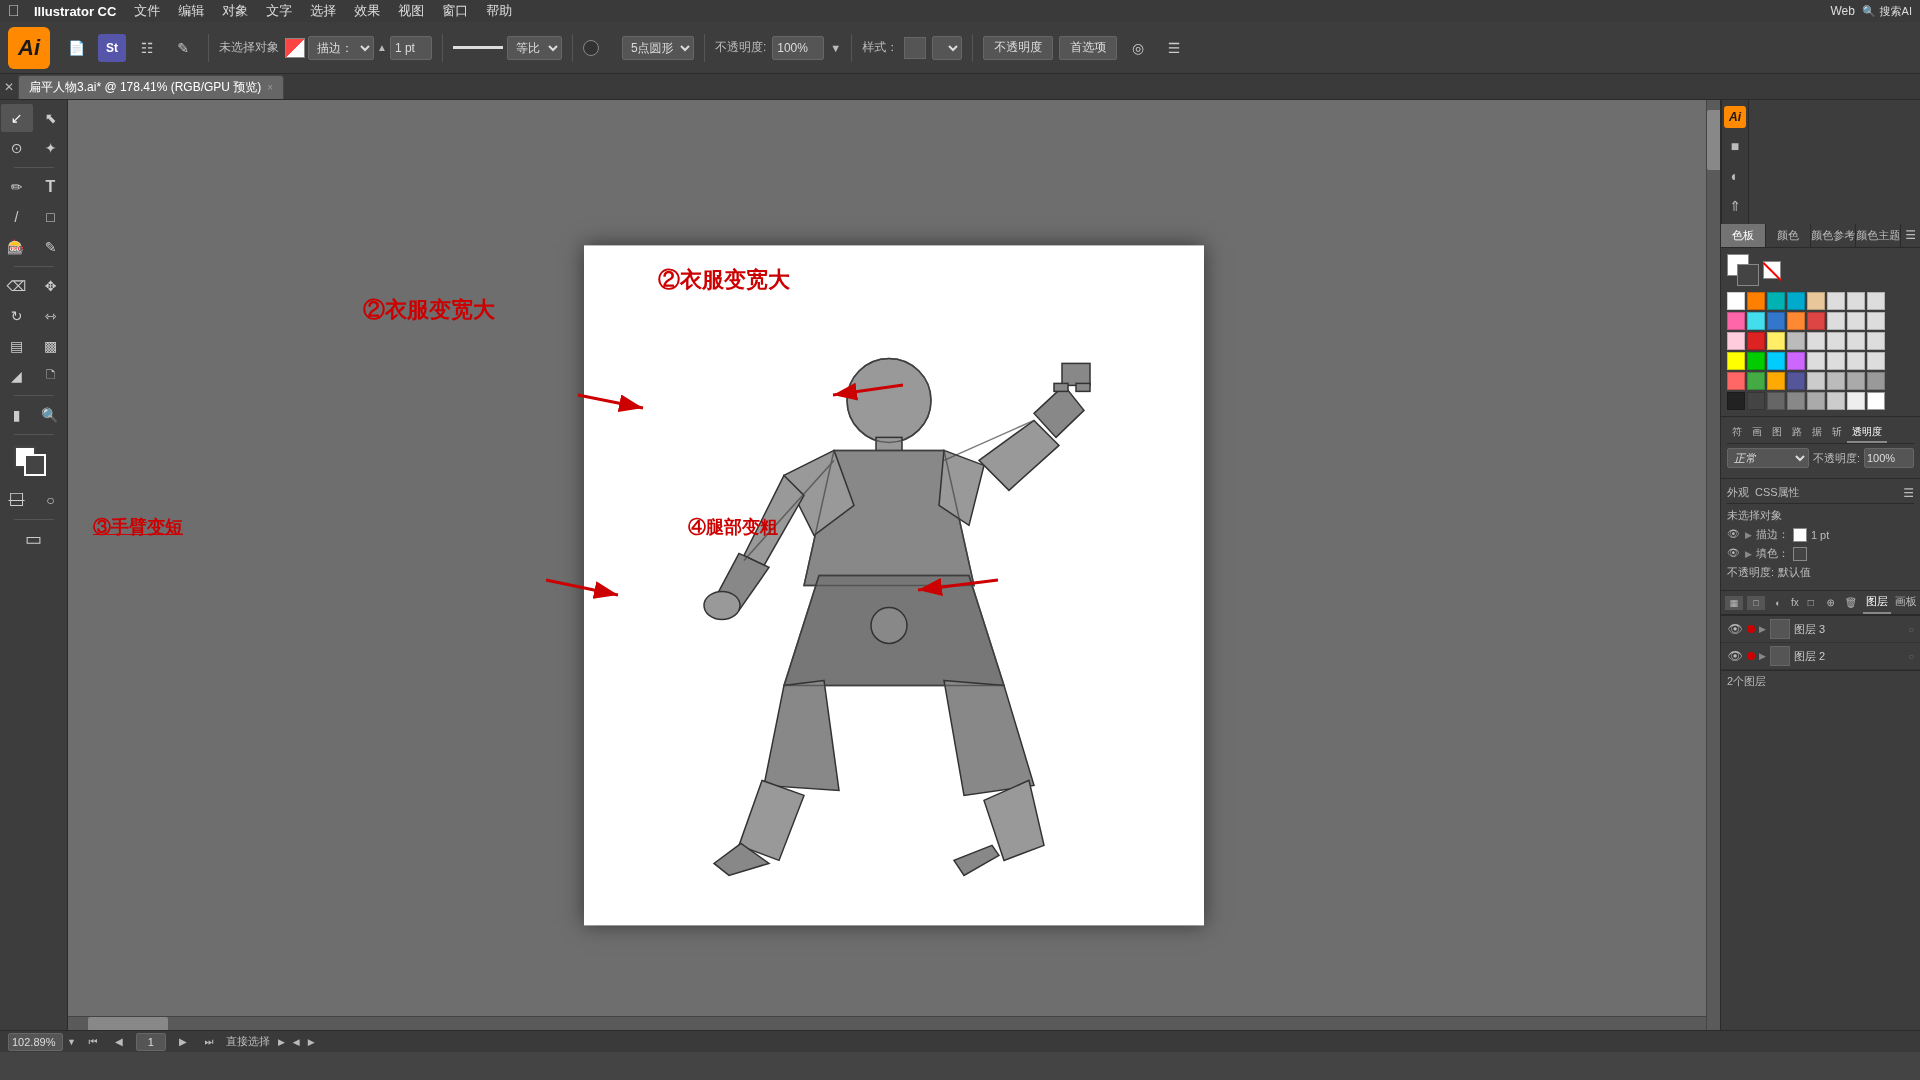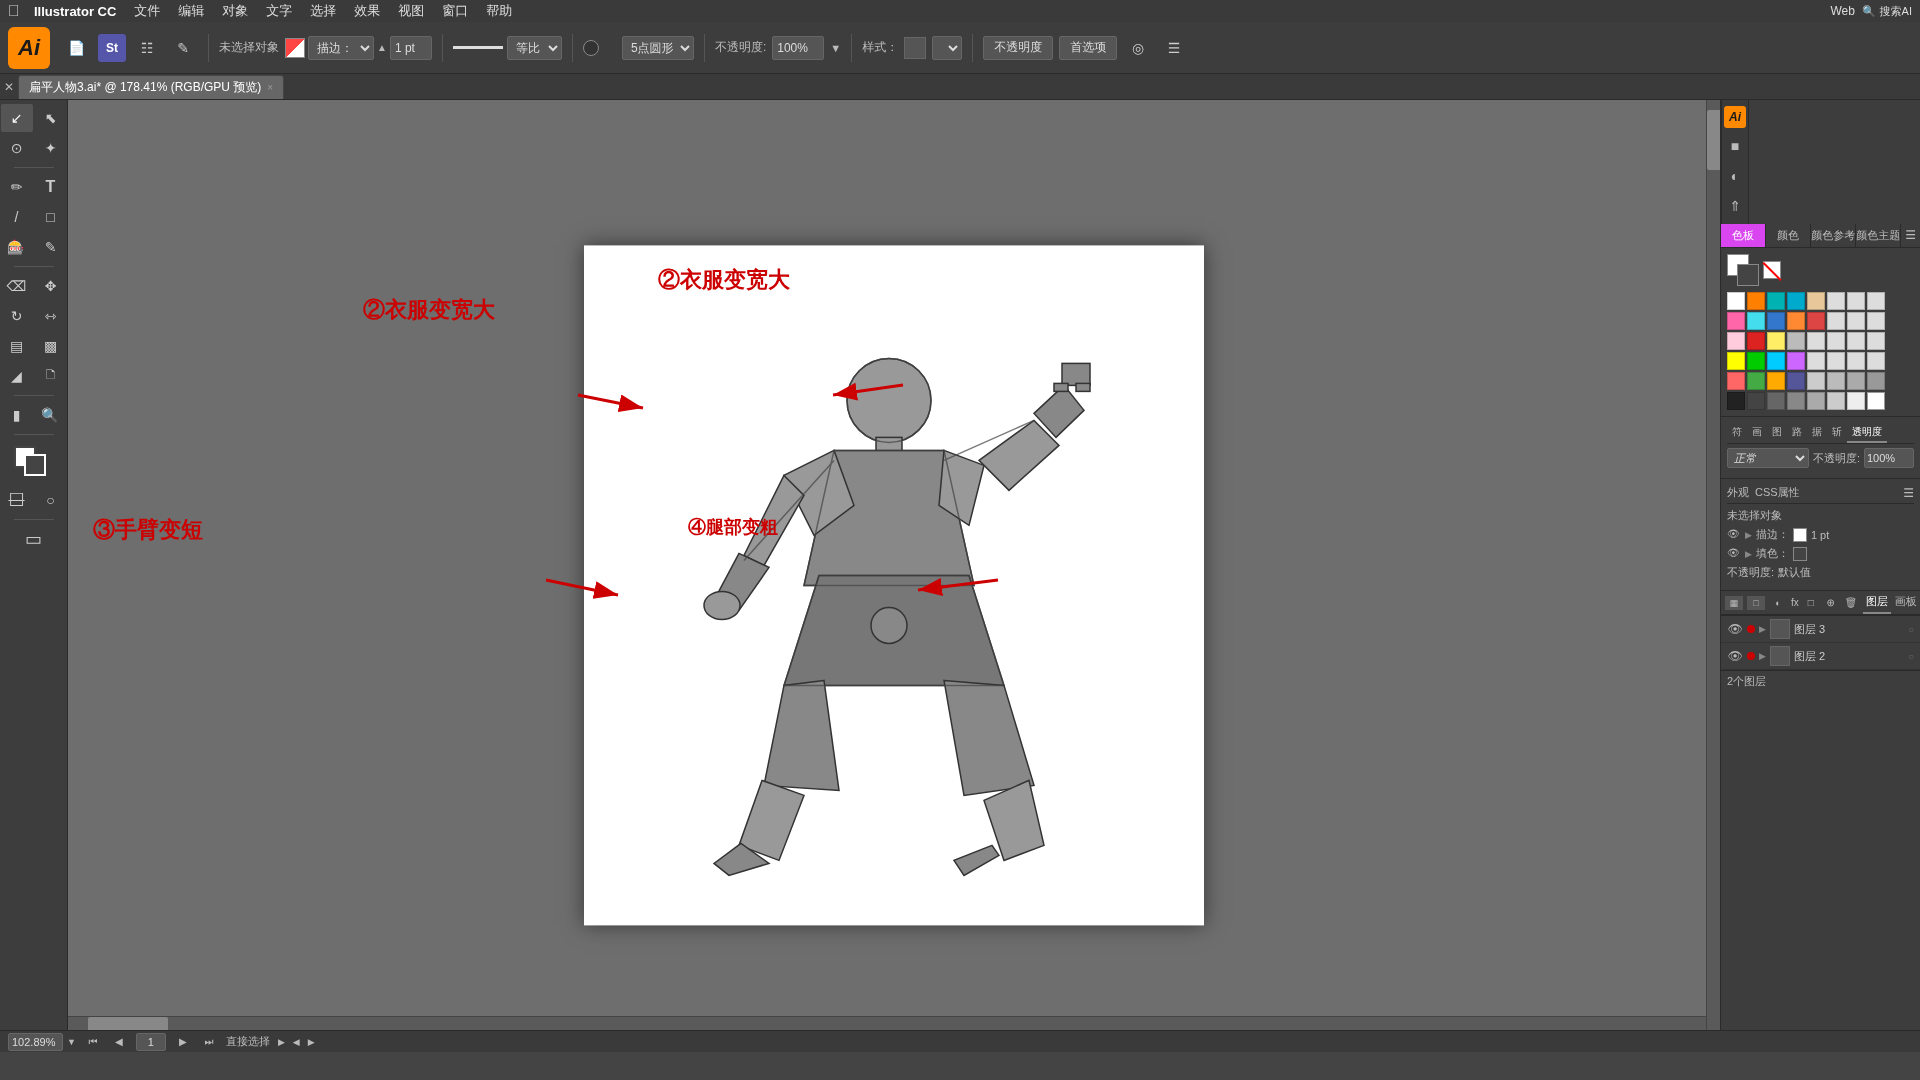--- a/index.html
+++ b/index.html
@@ -102,21 +102,21 @@
       width: 200px; background: #3d3d3d; border-left: 1px solid #2a2a2a;
       display: flex; flex-direction: column; overflow: hidden;
     }
     #right-panel-header {
       display: flex; gap: 0; border-bottom: 1px solid #2a2a2a;
     }
     .panel-tab {
       flex: 1; text-align: center; padding: 4px 0; font-size: 11px; color: #bbb;
       cursor: pointer; background: #3d3d3d; border-right: 1px solid #2a2a2a;
     }
-    .panel-tab.active { color: #fff; background: #d946ef; }
+    .panel-tab.active { color: #fff; background: #737373; }
     .panel-content { padding: 6px; flex: 1; overflow-y: auto; }
     .swatch { width: 18px; height: 18px; cursor: pointer; border: 1px solid rgba(0,0,0,0.2); }
 
     
     #transparency-panel {
       border-top: 1px solid #2a2a2a; padding: 6px;
     }
     .panel-row { display: flex; align-items: center; gap: 4px; font-size: 11px; color: #bbb; margin-bottom: 4px; }
     .panel-select {
       background: #555; border: 1px solid #666; color: #ddd; font-size: 11px;
@@ -391,21 +391,21 @@
 
       <line x1="835" y1="285" x2="765" y2="295" stroke="#cc0000" stroke-width="3" marker-end="url(#arrowhead)"></line>
 
       <line x1="478" y1="480" x2="550" y2="495" stroke="#cc0000" stroke-width="3" marker-end="url(#arrowhead)"></line>
 
       <line x1="930" y1="480" x2="850" y2="490" stroke="#cc0000" stroke-width="3" marker-end="url(#arrowhead)"></line>
     </svg>
 
     <div class="annotation" style="left: 295px; top: 195px; font-size: 22px;">②衣服变宽大</div>
     <div class="annotation" style="left: 590px; top: 165px; font-size: 22px;">②衣服变宽大</div>
-    <div class="annotation" style="left: 25px; top: 415px; font-size: 22px;">③手臂变短</div>
+    <div class="annotation" style="left: 25px; top: 415px; font-size: 18px; text-decoration: underline;">③手臂变短</div>
     <div class="annotation" style="left: 620px; top: 415px; font-size: 18px;">④腿部变粗</div>
 
     <div style="position:absolute; left:615px; top:295px; width:12px; height:12px; border-left:2px solid #fff; border-top:2px solid #fff; transform:rotate(0deg);"></div>
 
     <div id="canvas-scrollbar-right" style="background:#5a5a5a; border-left:1px solid #444;">
       <div style="width:14px; height:60px; background:#888; margin-top:10px; border-radius:2px;"></div>
     </div>
 
     <div id="canvas-scrollbar-bottom" style="background:#5a5a5a; border-top:1px solid #444;">
       <div style="height:14px; width:80px; background:#888; margin-left:20px; border-radius:2px;"></div>

